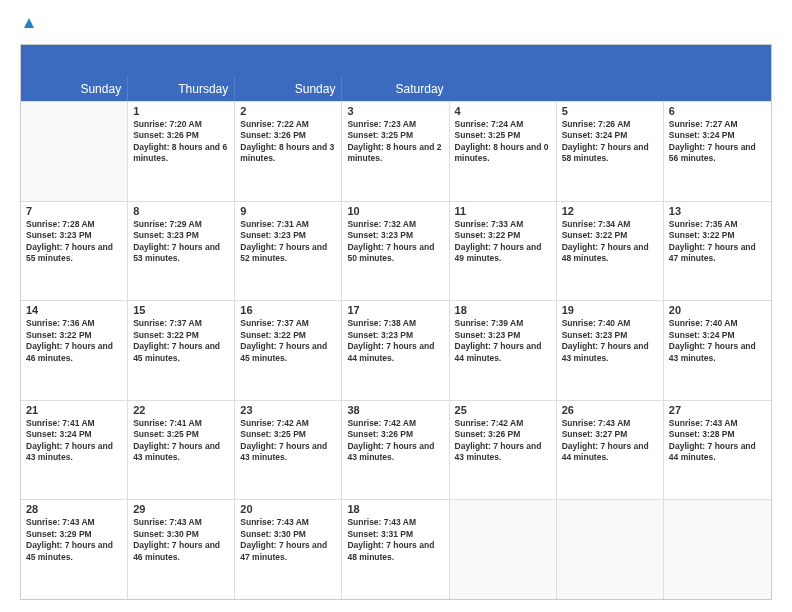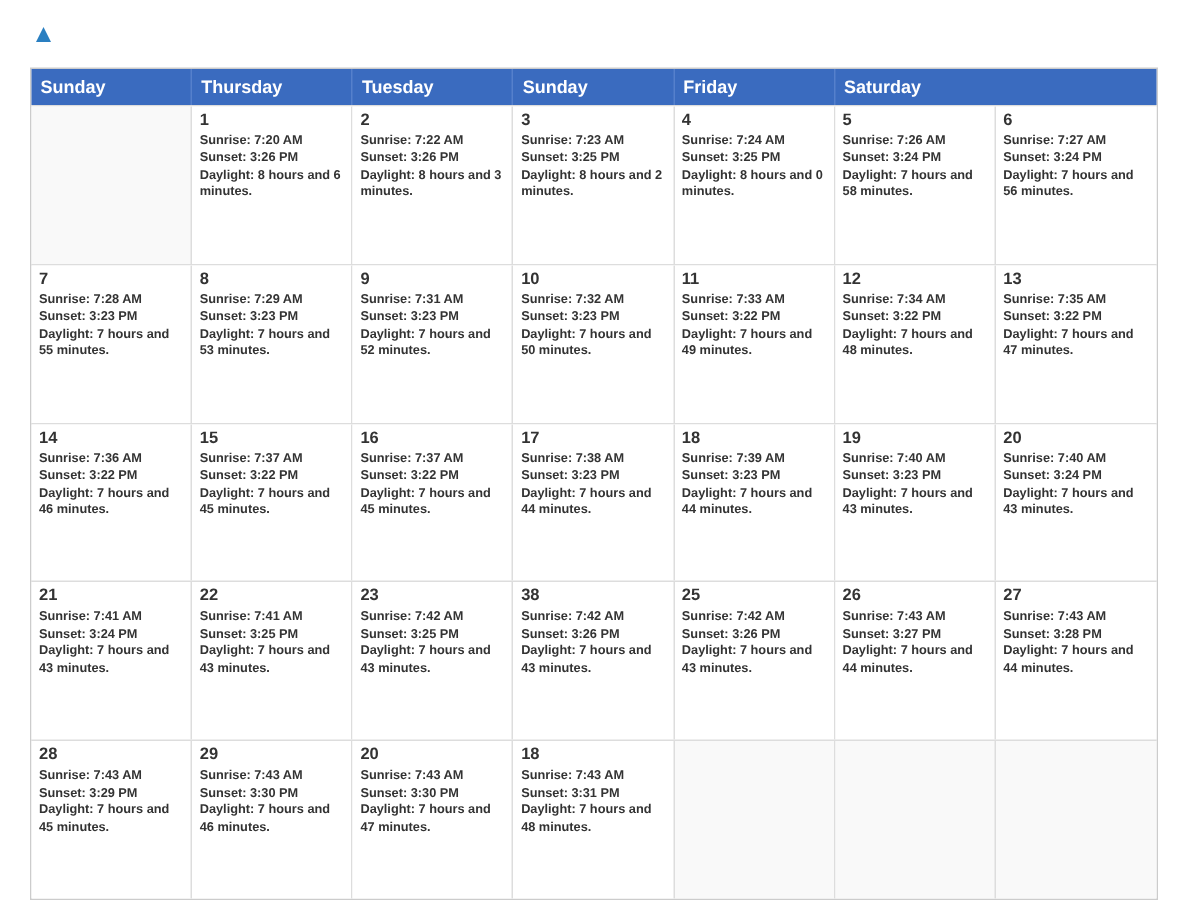--- a/index.html
+++ b/index.html
@@ -66,24 +66,25 @@
       border: 1px solid #ccc;
     }
     .cal-header-row {
       display: grid;
       grid-template-columns: repeat(7, 1fr);
       background: #3a6bbf;
     }
     .cal-header-cell {
       color: #fff;
       font-size: 12px;
-      font-weight: bold;
+      font-weight: normal;
       padding: 5px 6px;
-      text-align: left;
+      text-align: right;
       border-right: 1px solid #5580cc;
+      margin-top: 32px;
     }
     .cal-header-cell:last-child { border-right: none; }
     .cal-body {
       flex: 1;
       display: flex;
       flex-direction: column;
     }
     .cal-row {
       display: grid;
       grid-template-columns: repeat(7, 1fr);
@@ -136,23 +137,21 @@
     <div class="title-block">
       <h1></h1>
       <h2></h2>
     </div>
   </div>
 
   <div class="calendar">
     <div class="cal-header-row">
     <div class="cal-header-cell">Sunday</div>
         <div class="cal-header-cell">Thursday</div>
-        <div class="cal-header-cell">Tuesday</div>
         <div class="cal-header-cell">Sunday</div>
-        <div class="cal-header-cell">Friday</div>
         <div class="cal-header-cell">Saturday</div>
       </div>
     <div class="cal-body">
     <div class="cal-row">
           <div class="cal-cell empty"></div>
           <div class="cal-cell">
             <span class="day-num">1</span>
             <div class="info">Sunrise: 7:20 AM<br>Sunset: 3:26 PM<br>Daylight: 8 hours and 6 minutes.</div>
           </div>
           <div class="cal-cell">

